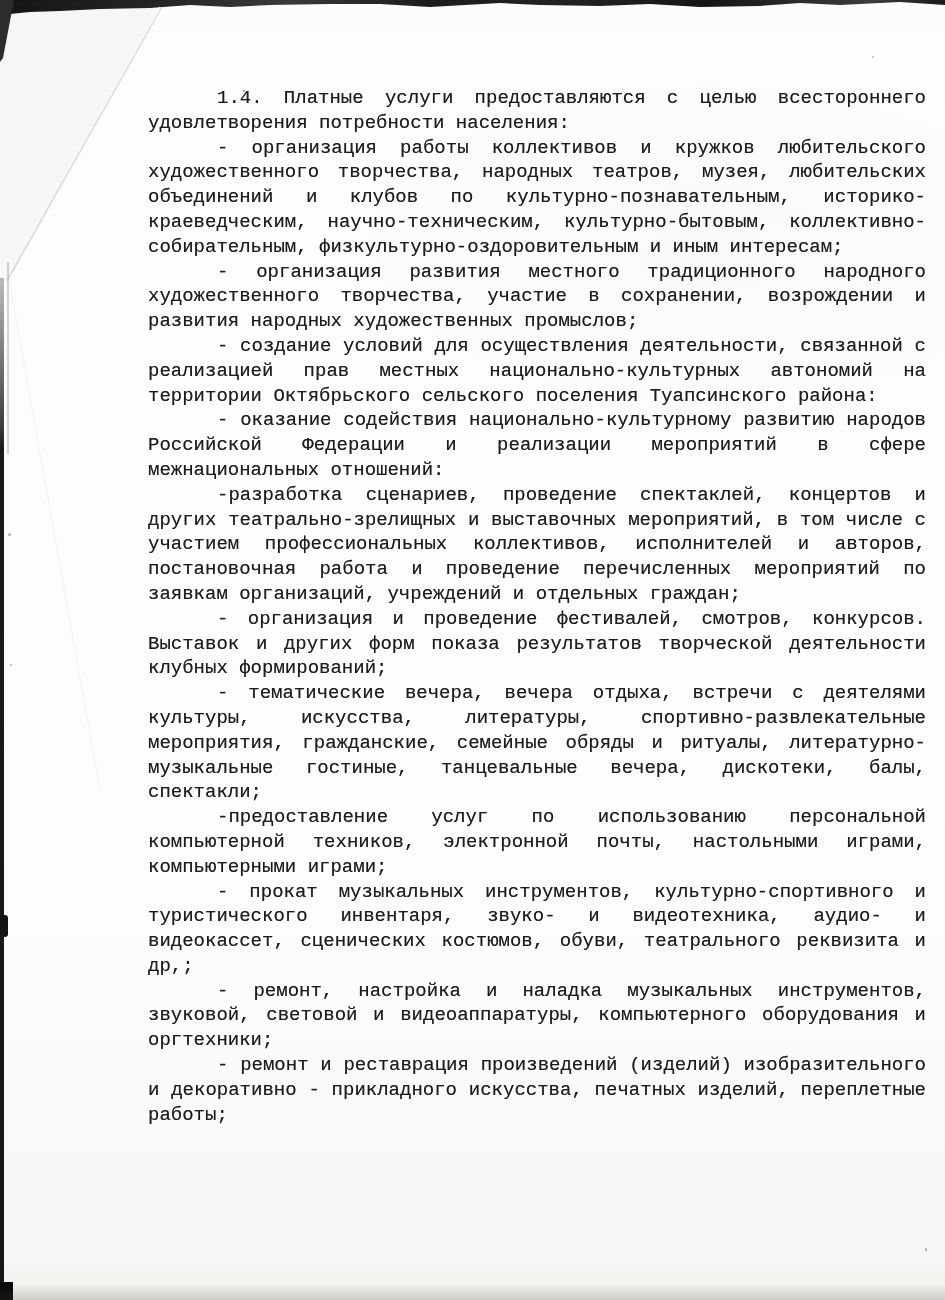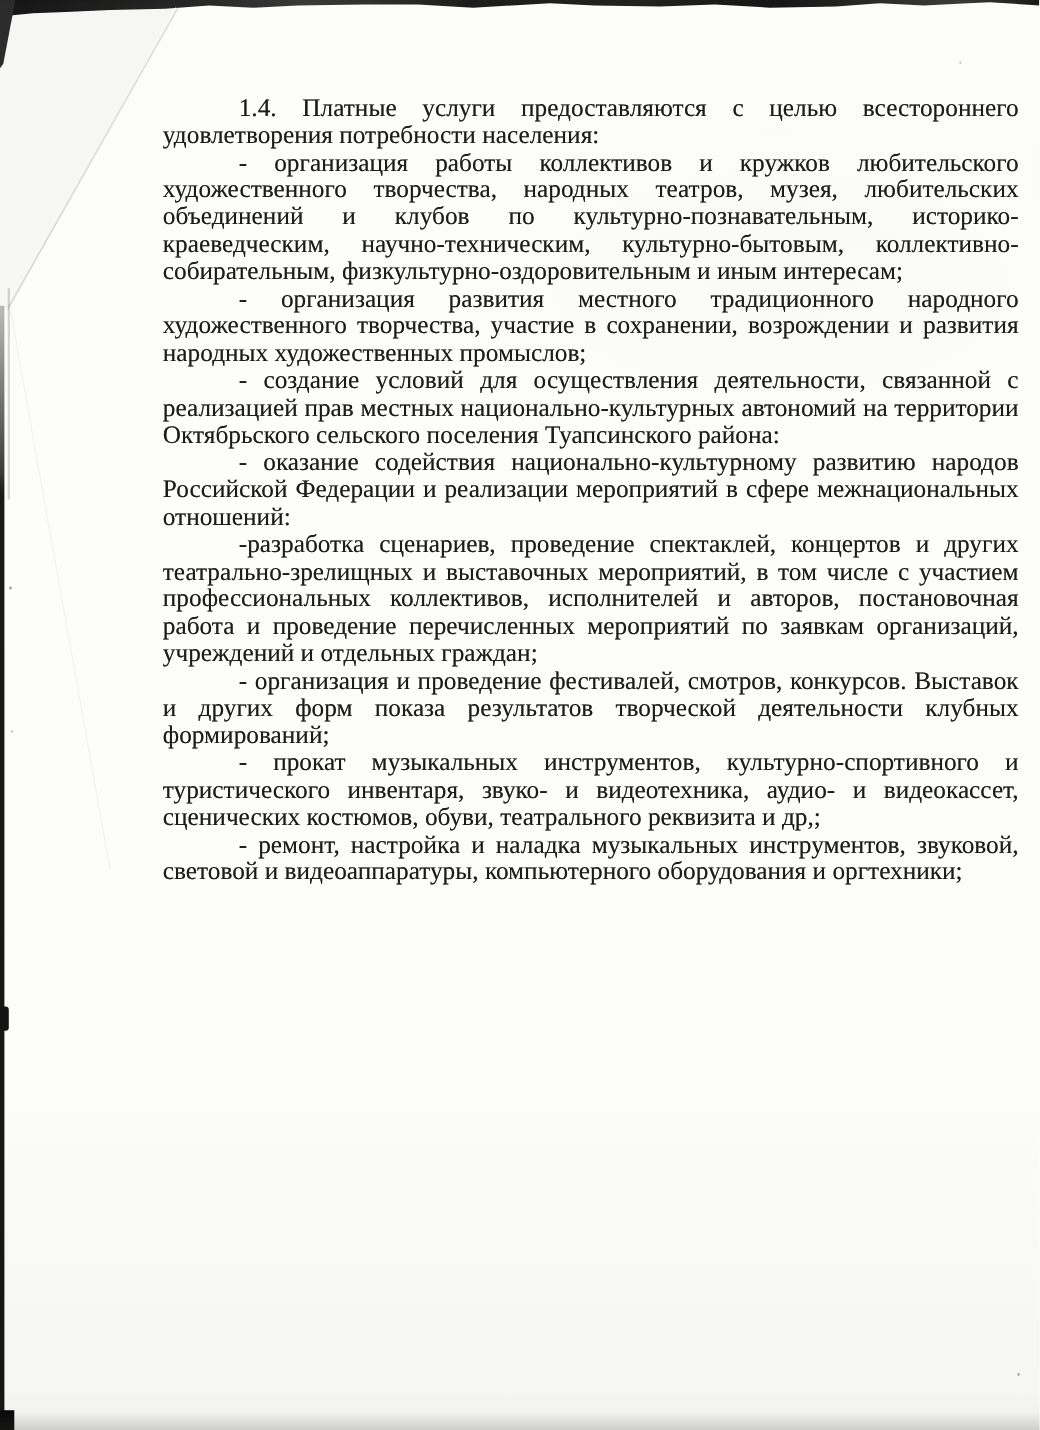--- a/index.html
+++ b/index.html
@@ -80,24 +80,25 @@
   .speck.s2 { left: 8px;   top: 533px; width: 3px; height: 3px; background: rgba(0,0,0,0.3); }
   .speck.s3 { left: 10px;  top: 664px; width: 2px; height: 2px; background: rgba(0,0,0,0.3); }
   .speck.s4 { left: 925px; top: 1248px; width: 2px; height: 3px; background: rgba(0,0,0,0.35); }
   .speck.s5 { left: 872px; top: 56px;  width: 2px; height: 2px; background: rgba(0,0,0,0.25); }
   
   .page-text {
     position: absolute;
     left: 148px; top: 86px;
     width: 778px;
     color: #1c1c1c;
-    font-size: 23px;
+    font-size: 19px;
     line-height: 24.8px;
     text-align: justify;
     text-shadow: 0 0 0.4px rgba(10,10,10,0.55);
+    font-family: Liberation Mono, monospace;
   }
   .page-text p {
     margin: 0;
     padding: 0;
     text-indent: 69px;
   }
 </style>
 </head>
 <body>
 
@@ -120,17 +121,20 @@
   <div class="speck s5"></div>
 
   <div class="page-text">
     <p>1.4. Платные услуги предоставляются с целью всестороннего удовлетворения потребности населения:</p>
     <p>- организация работы коллективов и кружков любительского художественного творчества, народных театров, музея, любительских объединений и клубов по культурно-познавательным, историко-краеведческим, научно-техническим, культурно-бытовым, коллективно-собирательным, физкультурно-оздоровительным и иным интересам;</p>
     <p>- организация развития местного традиционного народного художественного творчества, участие в сохранении, возрождении и развития народных художественных промыслов;</p>
     <p>- создание условий для осуществления деятельности, связанной с реализацией прав местных национально-культурных автономий на территории Октябрьского сельского поселения Туапсинского района:</p>
     <p>- оказание содействия национально-культурному развитию народов Российской Федерации и реализации мероприятий в сфере межнациональных отношений:</p>
     <p>-разработка сценариев, проведение спектаклей, концертов и других театрально-зрелищных и выставочных мероприятий, в том числе с участием профессиональных коллективов, исполнителей и авторов, постановочная работа и проведение перечисленных мероприятий по заявкам организаций, учреждений и отдельных граждан;</p>
     <p>- организация и проведение фестивалей, смотров, конкурсов. Выставок и других форм показа результатов творческой деятельности клубных формирований;</p>
+    <p>- тематические вечера, вечера отдыха, встречи с деятелями культуры, искусства, литературы, спортивно-развлекательные мероприятия, гражданские, семейные обряды и ритуалы, литературно-музыкальные гостиные, танцевальные вечера, дискотеки, балы, спектакли;</p>
+    <p>-предоставление услуг по использованию персональной компьютерной техников, электронной почты, настольными играми, компьютерными играми;</p>
     <p>- прокат музыкальных инструментов, культурно-спортивного и туристического инвентаря, звуко- и видеотехника, аудио- и видеокассет, сценических костюмов, обуви, театрального реквизита и др,;</p>
     <p>- ремонт, настройка и наладка музыкальных инструментов, звуковой, световой и видеоаппаратуры, компьютерного оборудования и оргтехники;</p>
+    <p>- ремонт и реставрация произведений (изделий) изобразительного и декоративно - прикладного искусства, печатных изделий, переплетные работы;</p>
   </div>
 
 </div>
 
 </body></html>

